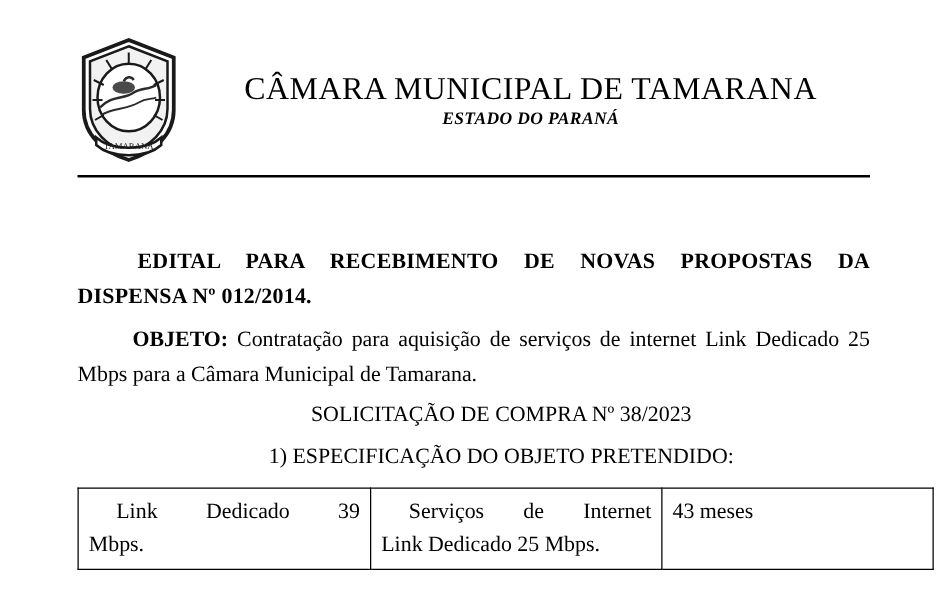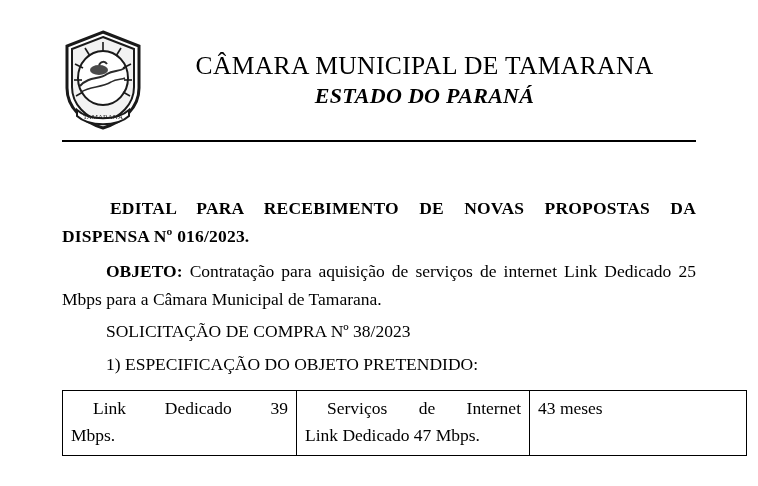--- a/index.html
+++ b/index.html
@@ -41,21 +41,21 @@
     padding-right: 60px;
   }
   .org-title {
     font-size: 25.5px;
     font-weight: normal;
     letter-spacing: 0.4px;
     line-height: 1.15;
     white-space: nowrap;
   }
   .org-sub {
-    font-size: 22px;
+    font-size: 14px;
     font-weight: bold;
     font-style: italic;
     letter-spacing: 0.3px;
     margin-top: 2px;
   }
 
   .rule {
     height: 2px;
     background: #000;
     margin: 8px 62px 0 62px;
@@ -82,20 +82,21 @@
     margin: 0;
   }
   .para {
     margin: 6px 0 0 0;
     text-align: justify;
   }
   .para .indent { display: inline-block; width: 44px; }
   .bold { font-weight: bold; }
   .line {
     margin: 4px 0 0 0;
+    text-align: center;
   }
   .line .indent { display: inline-block; width: 44px; }
 
   
   .tbl-wrap {
     margin: 12px 62px 0 62px;
   }
   table.spec {
     border-collapse: collapse;
     width: 633px;
@@ -157,40 +158,40 @@
     <div class="header-text">
       <div class="org-title">CÂMARA MUNICIPAL DE TAMARANA</div>
       <div class="org-sub">ESTADO DO PARANÁ</div>
     </div>
   </div>
 
   <div class="rule"></div>
 
   <div class="content">
     <p class="edital-title">EDITAL PARA RECEBIMENTO DE NOVAS PROPOSTAS DA</p>
-    <p class="edital-title-2">DISPENSA Nº 016/2023.</p>
+    <p class="edital-title-2">DISPENSA Nº 012/2014.</p>
 
     <p class="para"><span class="indent"></span><span class="bold">OBJETO:</span><span> Contratação para aquisição de serviços de internet Link Dedicado 25 Mbps para a Câmara Municipal de Tamarana.</span></p>
 
     <p class="line"><span class="indent"></span><span>SOLICITAÇÃO DE COMPRA Nº 38/2023</span></p>
 
     <p class="line"><span class="indent"></span><span>1) ESPECIFICAÇÃO DO OBJETO PRETENDIDO:</span></p>
   </div>
 
   <div class="tbl-wrap">
     <table class="spec">
       <tbody>
       <tr>
         <td class="col-1">
           <div class="cell-just cell-indent">Link    Dedicado    39</div>
           <div>Mbps.</div>
         </td>
         <td class="col-2">
           <div class="cell-just cell-indent">Serviços  de  Internet</div>
-          <div>Link Dedicado 47 Mbps.</div>
+          <div>Link Dedicado 25 Mbps.</div>
         </td>
         <td class="col-3">43 meses</td>
       </tr>
     </tbody>
       </table>
   </div>
 
 </div>
 
 </body></html>

